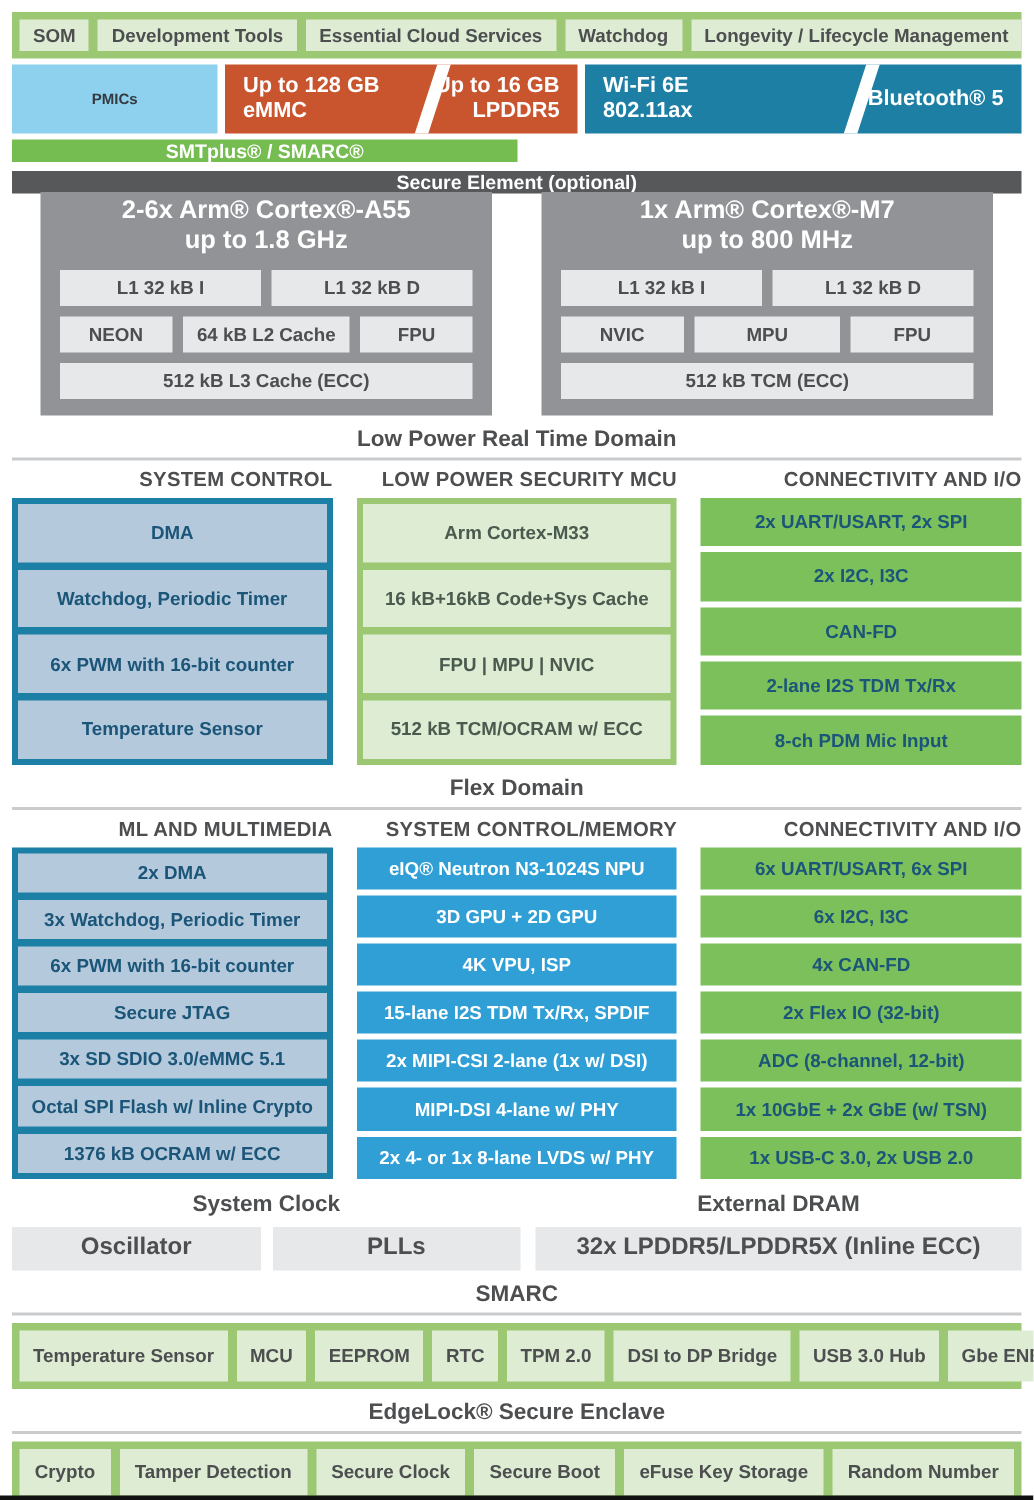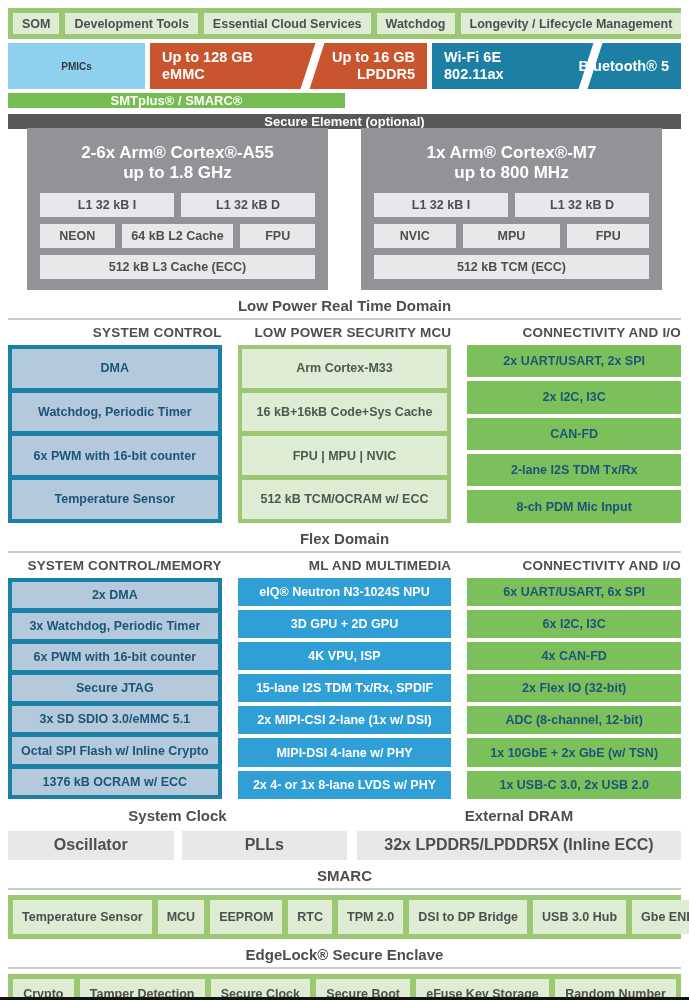--- a/index.html
+++ b/index.html
@@ -41,33 +41,33 @@
   
   .hw-row{display:flex;gap:5px;margin-top:4px;height:46px;}
   .pmics{width:137px;background:var(--light-blue);color:#33393d;font-weight:bold;
     font-size:10px;display:flex;align-items:center;justify-content:center;}
   .split{position:relative;overflow:hidden;color:#fff;font-weight:bold;}
   .split .stripe{position:absolute;top:-6px;bottom:-6px;width:9px;background:#fff;transform:skewX(-18deg);}
   .split-inner{display:flex;justify-content:space-between;align-items:center;height:100%;
     padding:0 12px;font-size:14.5px;line-height:1.15;}
   .split-inner .lft{text-align:left;}
   .split-inner .rgt{text-align:right;}
-  .storage{width:277px;background:var(--orange);}
+  .storage{width:235px;background:var(--orange);}
   .storage .stripe{left:57%;}
   .wireless{flex:1;background:var(--teal);}
   .wireless .stripe{left:62%;}
   
   .carrier-row{display:flex;gap:6px;margin-top:4px;height:26px;flex-direction:column;}
   .smtplus{width:337px;background:var(--green-bar);color:#fff;font-weight:bold;font-size:13px;
     display:flex;align-items:center;justify-content:center;}
   .secure-el{flex:1;background:var(--dark-gray);color:#fff;font-weight:bold;font-size:13px;
     display:flex;align-items:center;justify-content:center;}
   
   .cpu-row{display:flex;justify-content:center;gap:33px;margin-top:9px;}
-  .cpu{width:301px;background:var(--cpu-gray);padding:13px 13px 11px 13px;}
+  .cpu{width:301px;background:var(--cpu-gray);padding:0 13px 11px 13px;}
   .cpu-title{color:#fff;text-align:center;font-weight:bold;font-size:17px;line-height:1.2;margin:2px 0 9px 0;}
   .cpu-r{display:flex;gap:7px;margin-top:7px;}
   .ccell{background:var(--cell-gray);color:var(--text-dark);font-weight:bold;font-size:12.5px;
     display:flex;align-items:center;justify-content:center;height:24px;flex:1;white-space:nowrap;}
   .ccell.mid{flex:1.5;}
   
   .caption{text-align:center;color:var(--text-dark);font-weight:bold;font-size:15px;margin:7px 0 4px 0;}
   .divider{height:2px;background:var(--divider);margin:0 0 5px 0;}
   .cols{display:grid;grid-template-columns:1fr 1fr 1fr;gap:16px;}
   .col-h{text-align:right;font-weight:bold;font-size:13.5px;color:var(--text-dark);
@@ -209,22 +209,22 @@
       <div class="gcell">CAN-FD</div>
       <div class="gcell">2-lane I2S TDM Tx/Rx</div>
       <div class="gcell">8-ch PDM Mic Input</div>
     </div>
   </div>
 
   <div class="caption">Flex Domain</div>
   <div class="divider"></div>
 
   <div class="cols">
+    <div class="col-h">ML AND MULTIMEDIA</div>
     <div class="col-h">SYSTEM CONTROL/MEMORY</div>
-    <div class="col-h">ML AND MULTIMEDIA</div>
     <div class="col-h">CONNECTIVITY AND I/O</div>
   </div>
 
   <div class="cols">
     <div class="container-teal main-h">
       <div class="cell">2x DMA</div>
       <div class="cell">3x Watchdog, Periodic Timer</div>
       <div class="cell">6x PWM with 16-bit counter</div>
       <div class="cell">Secure JTAG</div>
       <div class="cell">3x SD SDIO 3.0/eMMC 5.1</div>

